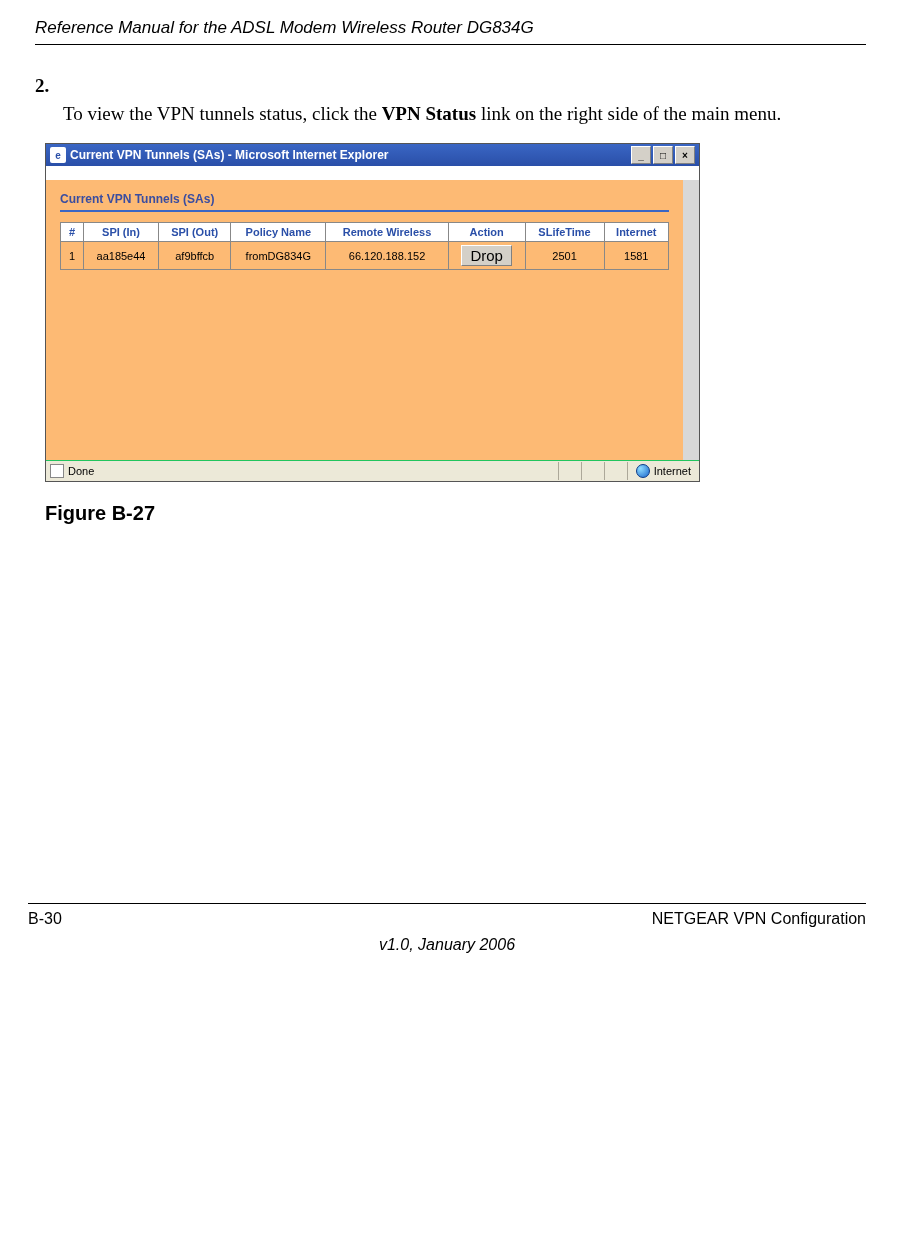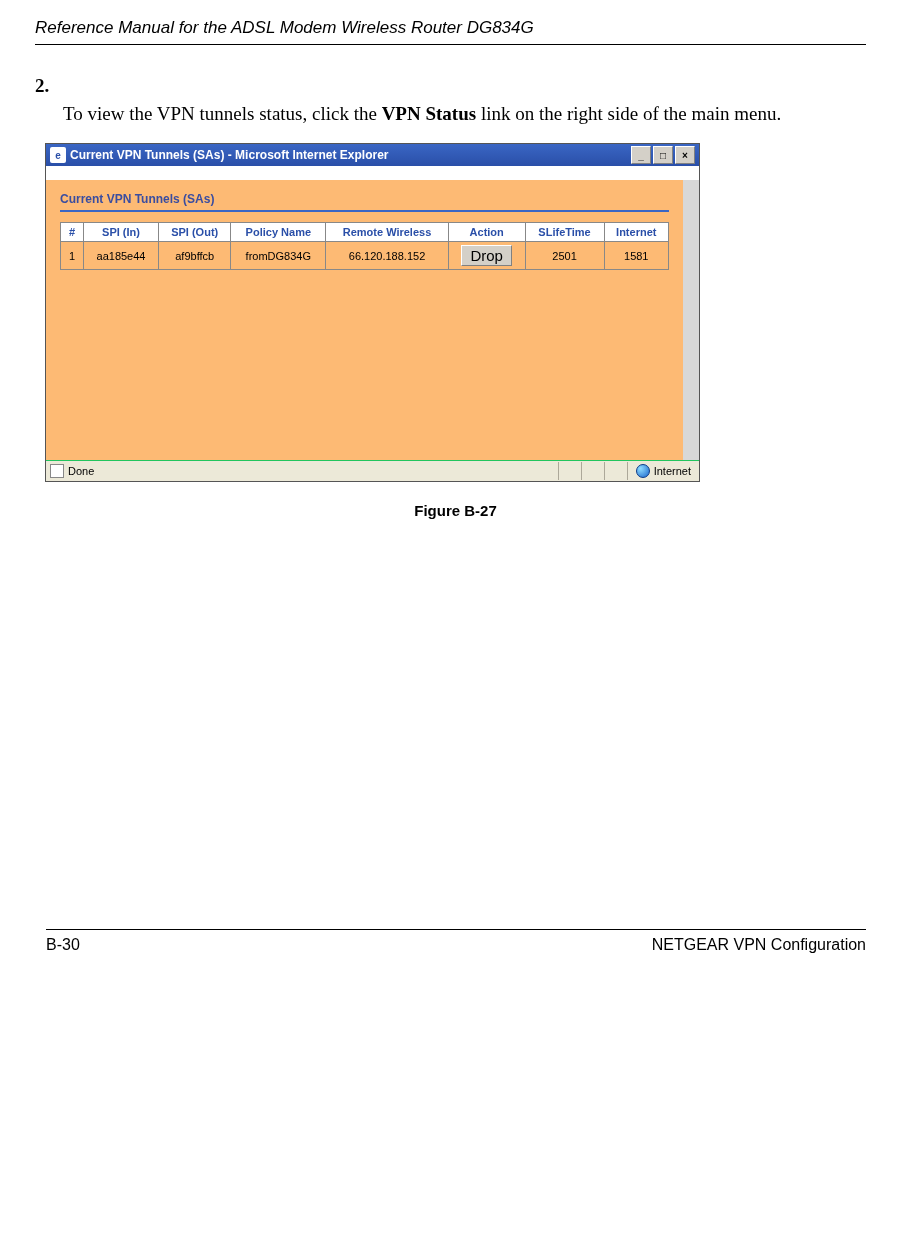--- a/index.html
+++ b/index.html
@@ -178,30 +178,29 @@
     border: 1px solid #0a3a88;
   }
   .doc-icon {
     width: 12px; height: 12px;
     background: #fff;
     border: 1px solid #888;
     position: relative;
   }
   .figure-caption {
     font-weight: bold;
-    font-size: 15px;
+    font-size: 20px;
     font-family: Arial, sans-serif;
     margin-left: 10px;
     margin-top: 20px;
-    text-align: center;
   }
   .footer {
     position: absolute;
     bottom: 30px;
-    left: 46px;
+    left: 28px;
     right: 35px;
   }
   .hr-bottom {
     border: none;
     border-top: 1px solid #000;
     margin-bottom: 6px;
   }
   .footer-row {
     display: flex;
     justify-content: space-between;
@@ -293,14 +292,15 @@
   </div>
 
   <div class="figure-caption">Figure B-27</div>
 
   <div class="footer">
     <hr class="hr-bottom">
     <div class="footer-row">
       <span>B-30</span>
       <span>NETGEAR VPN Configuration</span>
     </div>
+    <div class="footer-center">v1.0, January 2006</div>
   </div>
 </div>
 
 </body></html>

